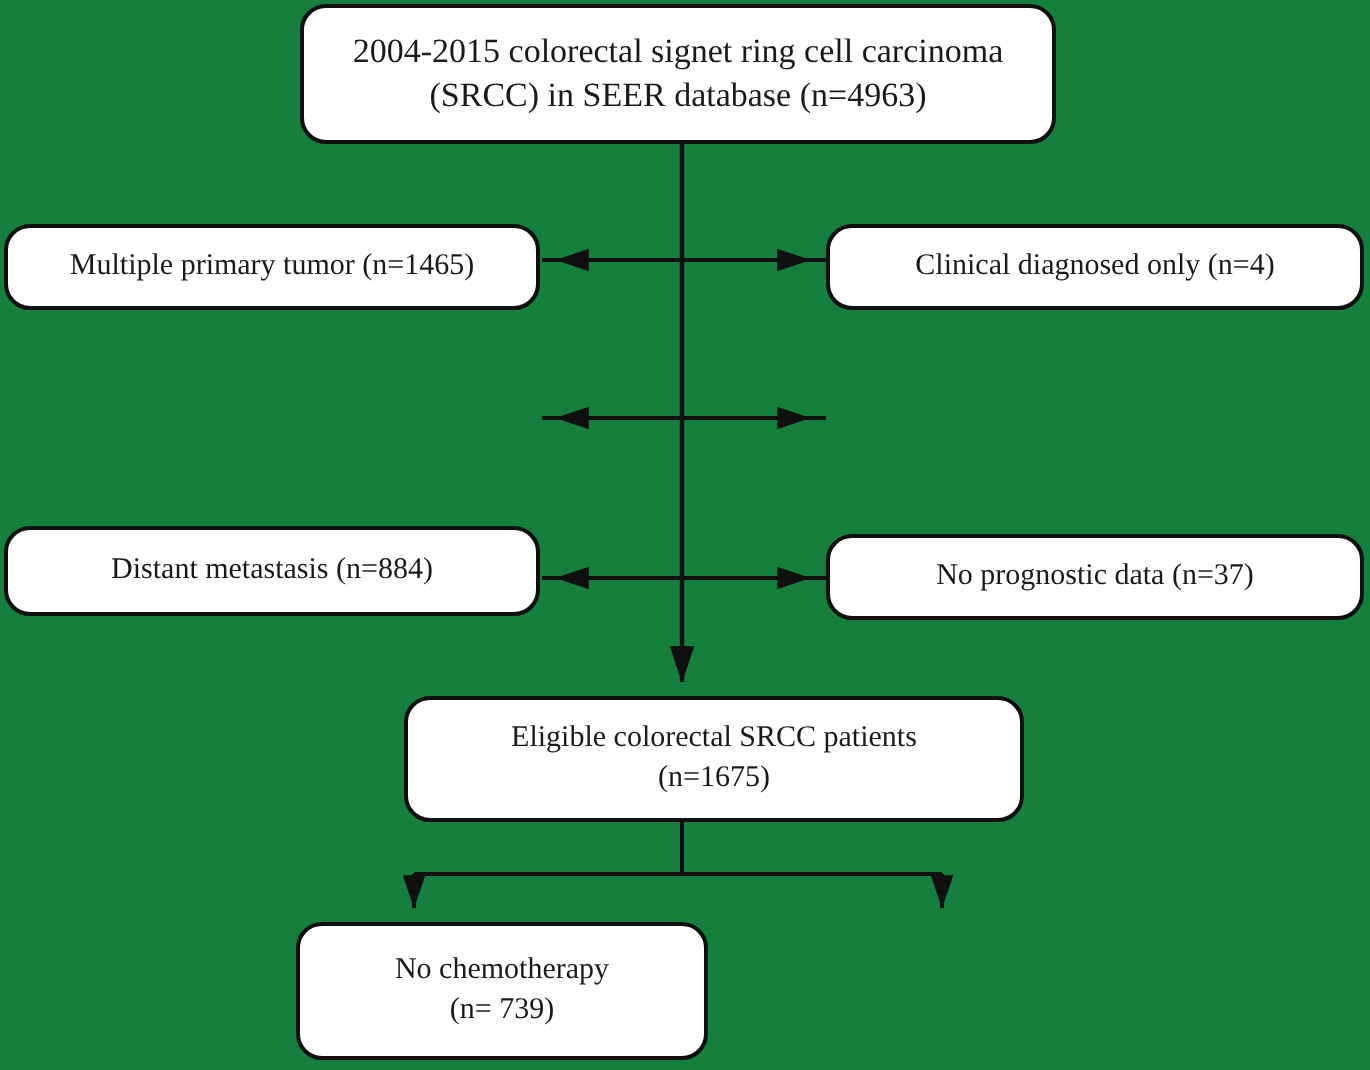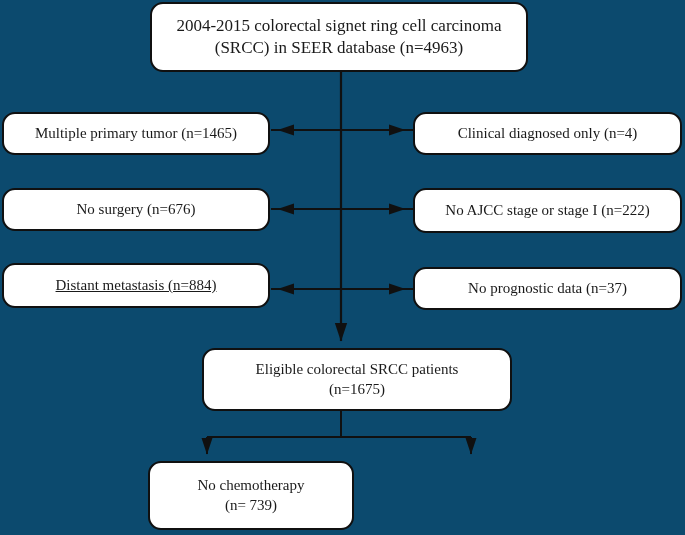--- a/index.html
+++ b/index.html
@@ -9,21 +9,21 @@
     background: #ffffff;
   }
   body {
     font-family: "Liberation Serif", "DejaVu Serif", serif;
     color: #1a1a1a;
   }
   #flow-root {
     position: relative;
     width: 685px;
     height: 535px;
-    background: #0c4a6e;
+    background: #15803d;
     overflow: hidden;
   }
   #flow-svg {
     position: absolute;
     left: 0;
     top: 0;
     width: 685px;
     height: 535px;
     pointer-events: none;
   }
@@ -44,21 +44,21 @@
   }
   .node .node-text {
     display: block;
     white-space: pre-line;
   }
   
   #node-source   { left: 150px; top:   2px; width: 378px; height:  70px; font-size: 17px; }
 
   #node-left-1   { left:   2px; top: 112px; width: 268px; height:  43px; }
   #node-left-2   { left:   2px; top: 188px; width: 268px; height:  43px; }
-  #node-left-3   { left:   2px; top: 263px; width: 268px; height:  45px; text-decoration: underline; }
+  #node-left-3   { left:   2px; top: 263px; width: 268px; height:  45px; }
 
   #node-right-1  { left: 413px; top: 112px; width: 269px; height:  43px; }
   #node-right-2  { left: 413px; top: 188px; width: 269px; height:  45px; }
   #node-right-3  { left: 413px; top: 267px; width: 269px; height:  43px; }
 
   #node-eligible { left: 202px; top: 348px; width: 310px; height:  63px; }
 
   #node-nochemo  { left: 104px; top: 461px; width: 206px; height:  69px; margin-left: 44px; }
   #node-chemo    { left: 366px; top: 461px; width: 206px; height:  69px; }
 </style>
@@ -112,35 +112,29 @@
 
   <div class="node" id="node-source">
     <span class="node-text">2004-2015 colorectal signet ring cell carcinoma
 (SRCC) in SEER database (n=4963)</span>
   </div>
 
   <div class="node" id="node-left-1">
     <span class="node-text">Multiple primary tumor (n=1465)</span>
   </div>
 
-  <div class="node" id="node-left-2">
-    <span class="node-text">No surgery (n=676)</span>
-  </div>
 
   <div class="node" id="node-left-3">
     <span class="node-text">Distant metastasis  (n=884)</span>
   </div>
 
   <div class="node" id="node-right-1">
     <span class="node-text">Clinical diagnosed only (n=4)</span>
   </div>
 
-  <div class="node" id="node-right-2">
-    <span class="node-text">No AJCC stage or stage I (n=222)</span>
-  </div>
 
   <div class="node" id="node-right-3">
     <span class="node-text">No prognostic data (n=37)</span>
   </div>
 
   <div class="node" id="node-eligible">
     <span class="node-text">Eligible colorectal SRCC patients
 (n=1675)</span>
   </div>
 

